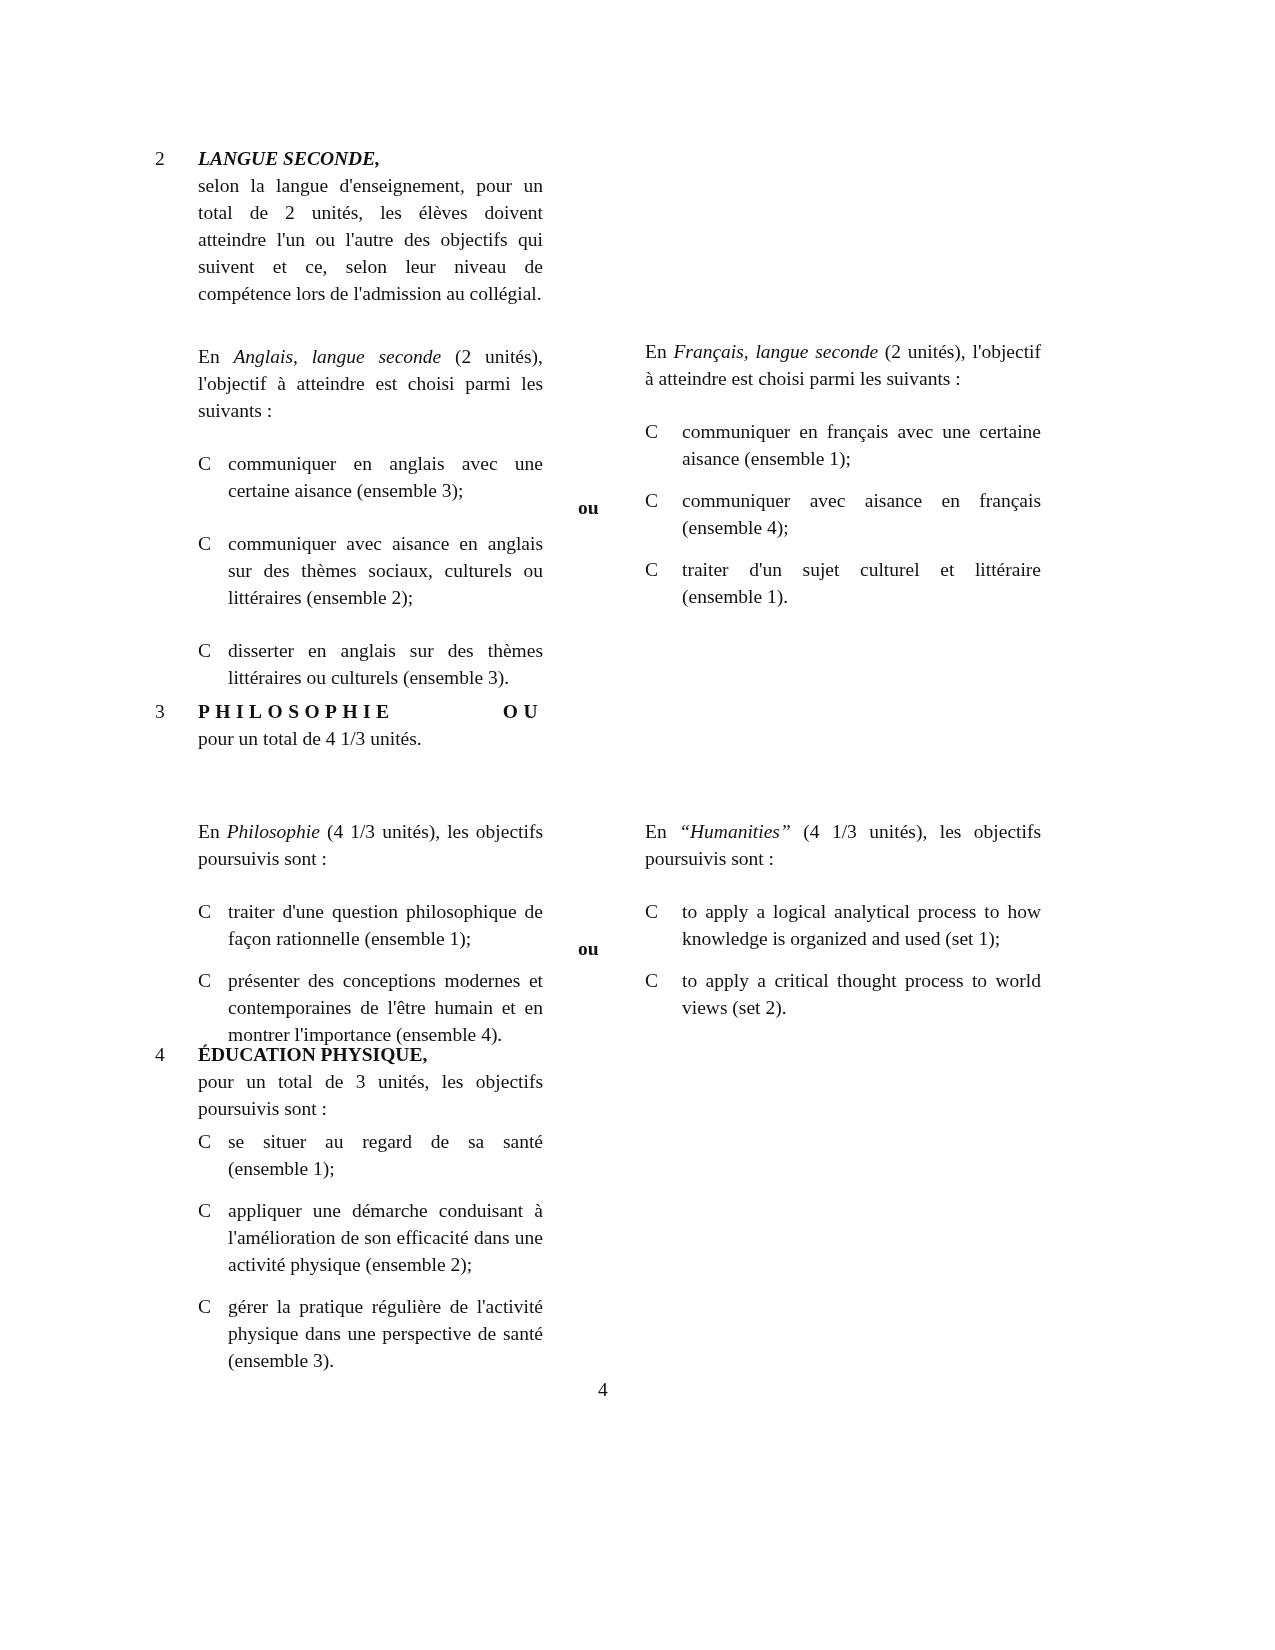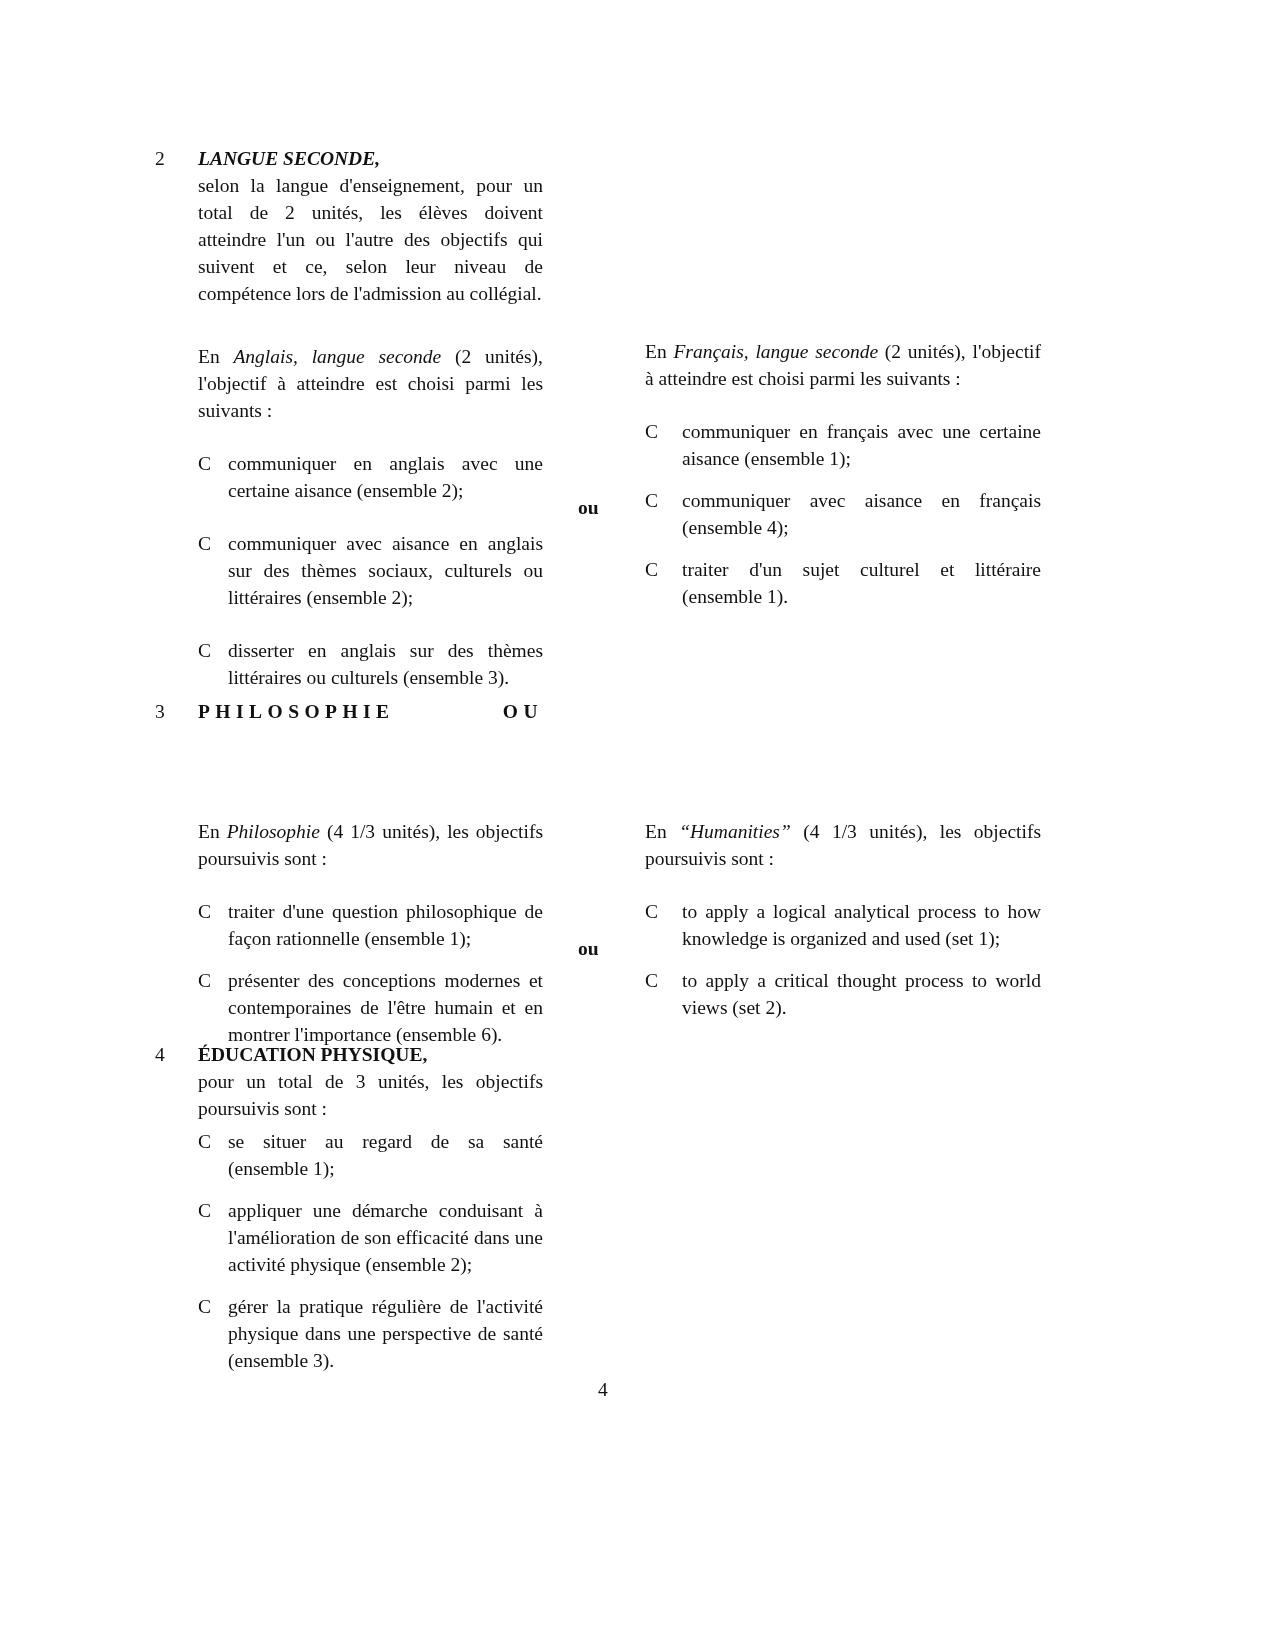--- a/index.html
+++ b/index.html
@@ -48,21 +48,21 @@
 <div class="abs num" style="left:155px; top:145px;">2</div>
 
 <div class="abs title" style="left:198px; top:145px; width:345px;font-style:italic;">LANGUE SECONDE,</div>
 
 <div class="abs justify" style="left:198px; top:172px; width:345px;">selon la langue d'enseignement, pour un total de 2 unités, les élèves doivent atteindre l'un ou l'autre des objectifs qui suivent et ce, selon leur niveau de compétence lors de l'admission au collégial.</div>
 
 <div class="col col-left" style="left:198px; top:327px; width:345px;">
   <p class="lead"><span>En </span><span class="em">Anglais, langue seconde</span><span> (2 unités), l'objectif à atteindre est choisi parmi les suivants :</span></p>
   <div class="item">
     <span class="bullet">C</span>
-    <span class="text">communiquer en anglais avec une certaine aisance (ensemble 2);</span>
+    <span class="text">communiquer en anglais avec une certaine aisance (ensemble 3);</span>
   </div>
   <div class="item">
     <span class="bullet">C</span>
     <span class="text">communiquer avec aisance en anglais sur des thèmes sociaux, culturels ou littéraires (ensemble 2);</span>
   </div>
   <div class="item">
     <span class="bullet">C</span>
     <span class="text">disserter en anglais sur des thèmes littéraires ou culturels (ensemble 3).</span>
   </div>
 </div>
@@ -82,31 +82,32 @@
   <div class="item tight">
     <span class="bullet">C</span>
     <span class="text">traiter d'un sujet culturel et littéraire (ensemble 1).</span>
   </div>
 </div>
 
 <div class="abs num" style="left:155px; top:698px;">3</div>
 
 <div class="abs" style="left:198px; top:698px; width:345px;">
   <div class="sec3-line1">PHILOSOPHIE OU</div>
+  <div class="subtitle">pour un total de 4 1/3 unités.</div>
 </div>
 
 <div class="col col-left" style="left:198px; top:802px; width:345px;">
   <p class="lead"><span>En </span><span class="em">Philosophie</span><span> (4 1/3 unités), les objectifs poursuivis sont :</span></p>
   <div class="item tight">
     <span class="bullet">C</span>
     <span class="text">traiter d'une question philosophique de façon rationnelle (ensemble 1);</span>
   </div>
   <div class="item tight">
     <span class="bullet">C</span>
-    <span class="text">présenter des conceptions modernes et contemporaines de l'être humain et en montrer l'importance (ensemble 6).</span>
+    <span class="text">présenter des conceptions modernes et contemporaines de l'être humain et en montrer l'importance (ensemble 4).</span>
   </div>
 </div>
 
 <div class="ou" style="left:578px; top:891px;">ou</div>
 
 <div class="col col-right" style="left:645px; top:802px; width:396px;">
   <p class="lead"><span>En </span><span class="em">“Humanities”</span><span> (4 1/3 unités), les objectifs poursuivis sont :</span></p>
   <div class="item tight">
     <span class="bullet">C</span>
     <span class="text">to apply a logical analytical process to how knowledge is organized and used (set 1);</span>

